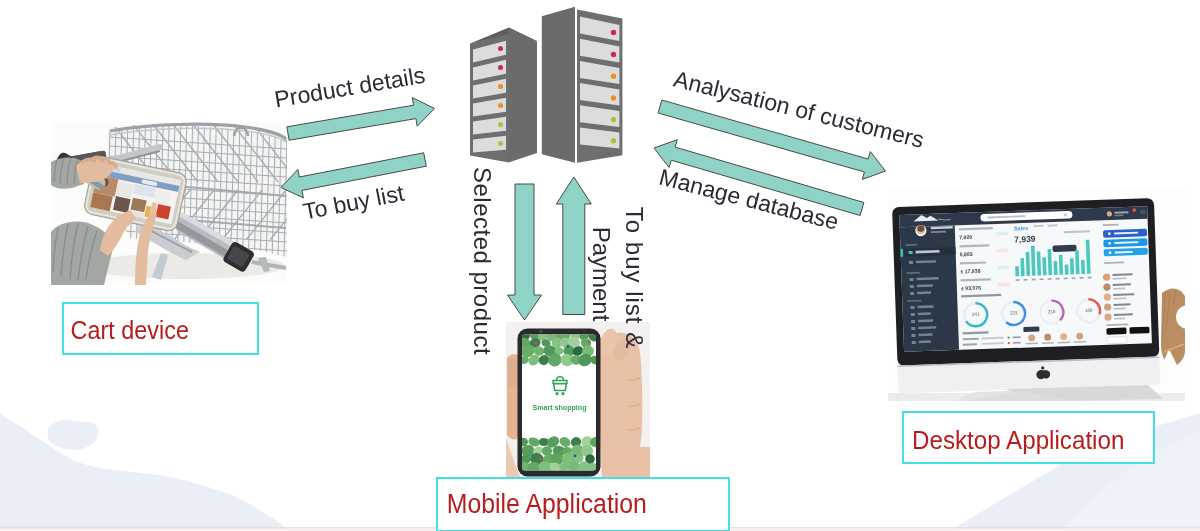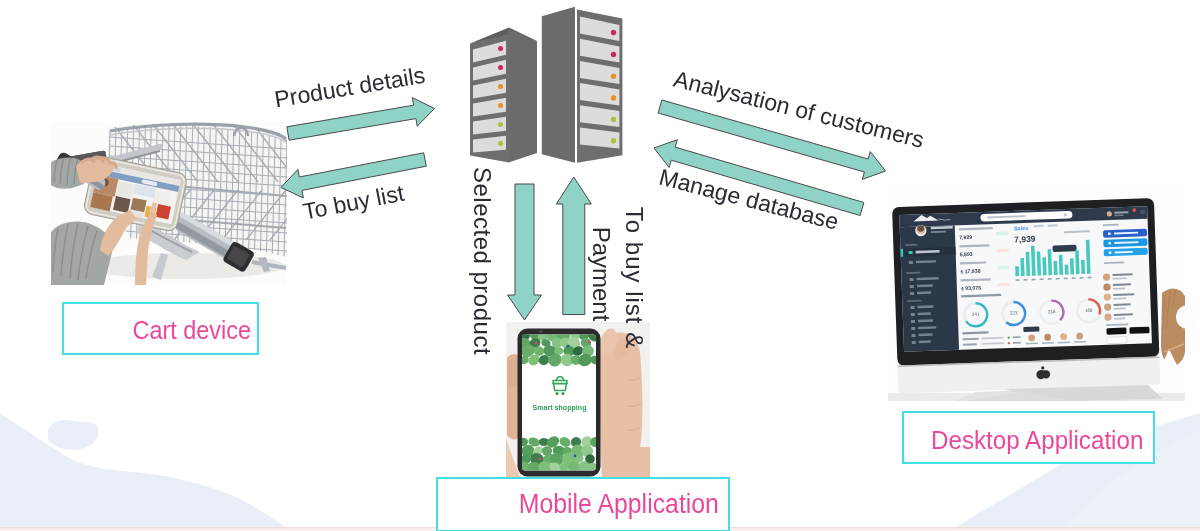--- a/index.html
+++ b/index.html
@@ -1,14 +1,14 @@
 <!DOCTYPE html>
 <html><head><meta charset="utf-8"><style>
 html,body{margin:0;padding:0;width:1200px;height:531px;overflow:hidden;background:#fff;font-family:"Liberation Sans",sans-serif}
-.box{position:absolute;border:2px solid #41dfe6;background:#fff;display:flex;align-items:center;justify-content:flex-end;color:#ec4899;box-sizing:border-box;white-space:nowrap}
+.box{position:absolute;border:2px solid #41dfe6;background:#fff;display:flex;align-items:center;justify-content:flex-start;color:#b91c1c;box-sizing:border-box;white-space:nowrap}
 </style></head>
 <body>
 <svg width="1200" height="531" viewBox="0 0 1200 531" style="position:absolute;left:0;top:0">
 
 <g id="blobs" fill="#e9eef7">
 <path d="M0,414 C25,428 50,448 75,461 C105,473 140,470 175,478 C205,485 235,494 258,509 C272,518 282,524 290,531 L0,531 Z"></path>
 <path d="M48,430 C50,423 61,418 73,421 C82,423 90,420 96,425 C102,431 98,443 85,448 C69,453 52,447 48,439 Z"></path>
 <path d="M1200,413 C1148,429 1100,441 1058,466 C1015,492 980,512 950,531 L1200,531 Z"></path>
 <path d="M1200,430 C1165,446 1125,468 1100,492 C1080,511 1068,522 1060,531 L1200,531 Z" fill="#edf1f8"></path>
 </g>

